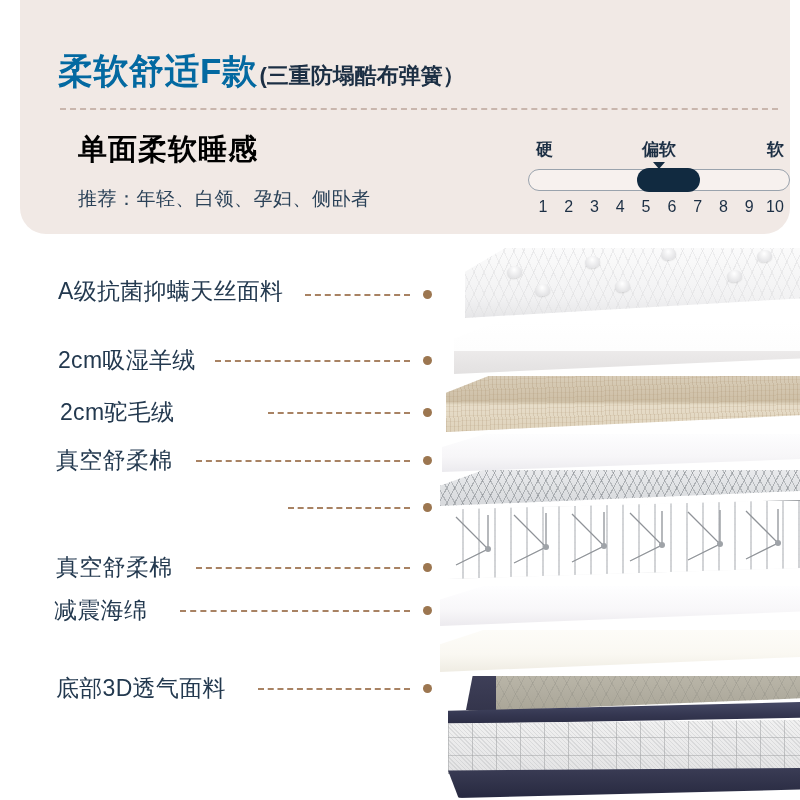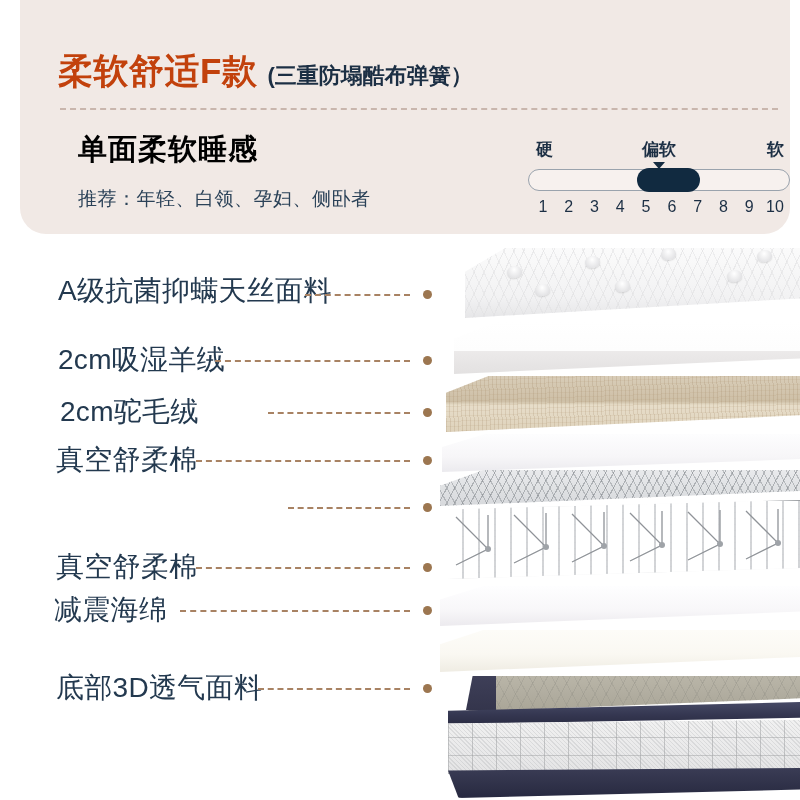--- a/index.html
+++ b/index.html
@@ -45,27 +45,27 @@
     left: 38px;
     top: 48px;
     display: flex;
     align-items: baseline;
     white-space: nowrap;
   }
   #title-main {
     font-size: 35px;
     font-weight: 700;
     letter-spacing: 0.5px;
-    color: #c2410c;
+    color: #0369a1;
   }
   #title-paren {
     font-size: 22px;
     font-weight: 600;
     color: #1c2f44;
-    margin-left: 10px;
+    margin-left: 2px;
   }
   #title-thickness {
     font-size: 23px;
     font-weight: 500;
     color: #1c2f44;
     margin-left: 28px;
   }
 
   #divider {
     position: absolute;
@@ -170,21 +170,21 @@
   
   .callout {
     position: absolute;
     left: 0;
     width: 440px;
     height: 0;
   }
   .callout-text {
     position: absolute;
     left: 58px;
-    font-size: 28px;
+    font-size: 23px;
     line-height: 28px;
     color: #23394f;
     white-space: nowrap;
     letter-spacing: 0.3px;
   }
   .callout-text.two-line { line-height: 28px; }
   .callout-text .l2 { display: block; }
 
   .leader {
     position: absolute;

